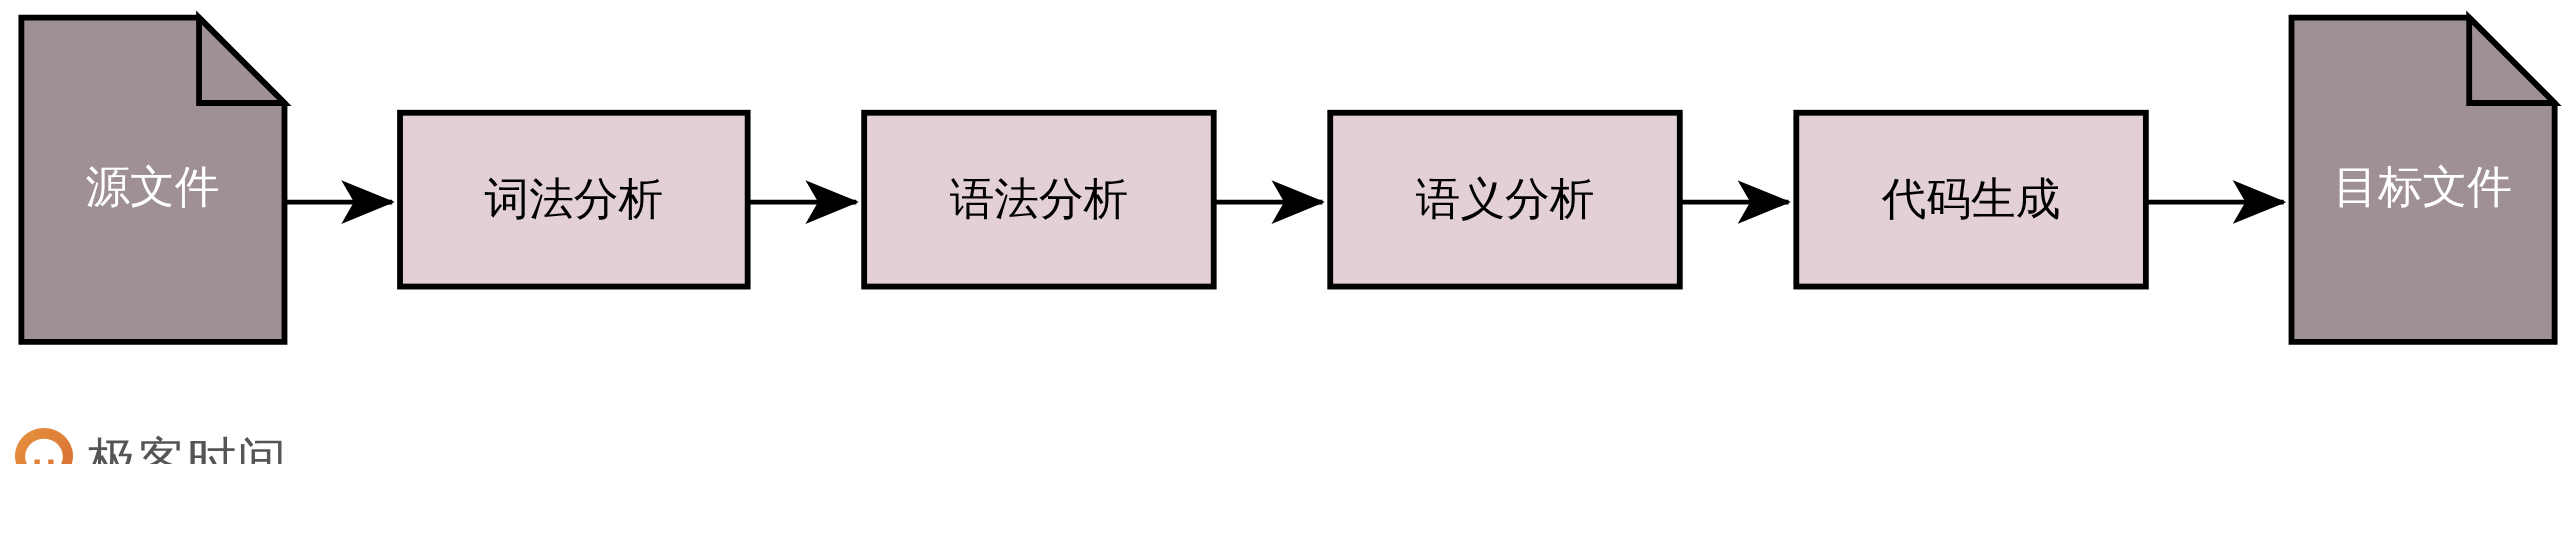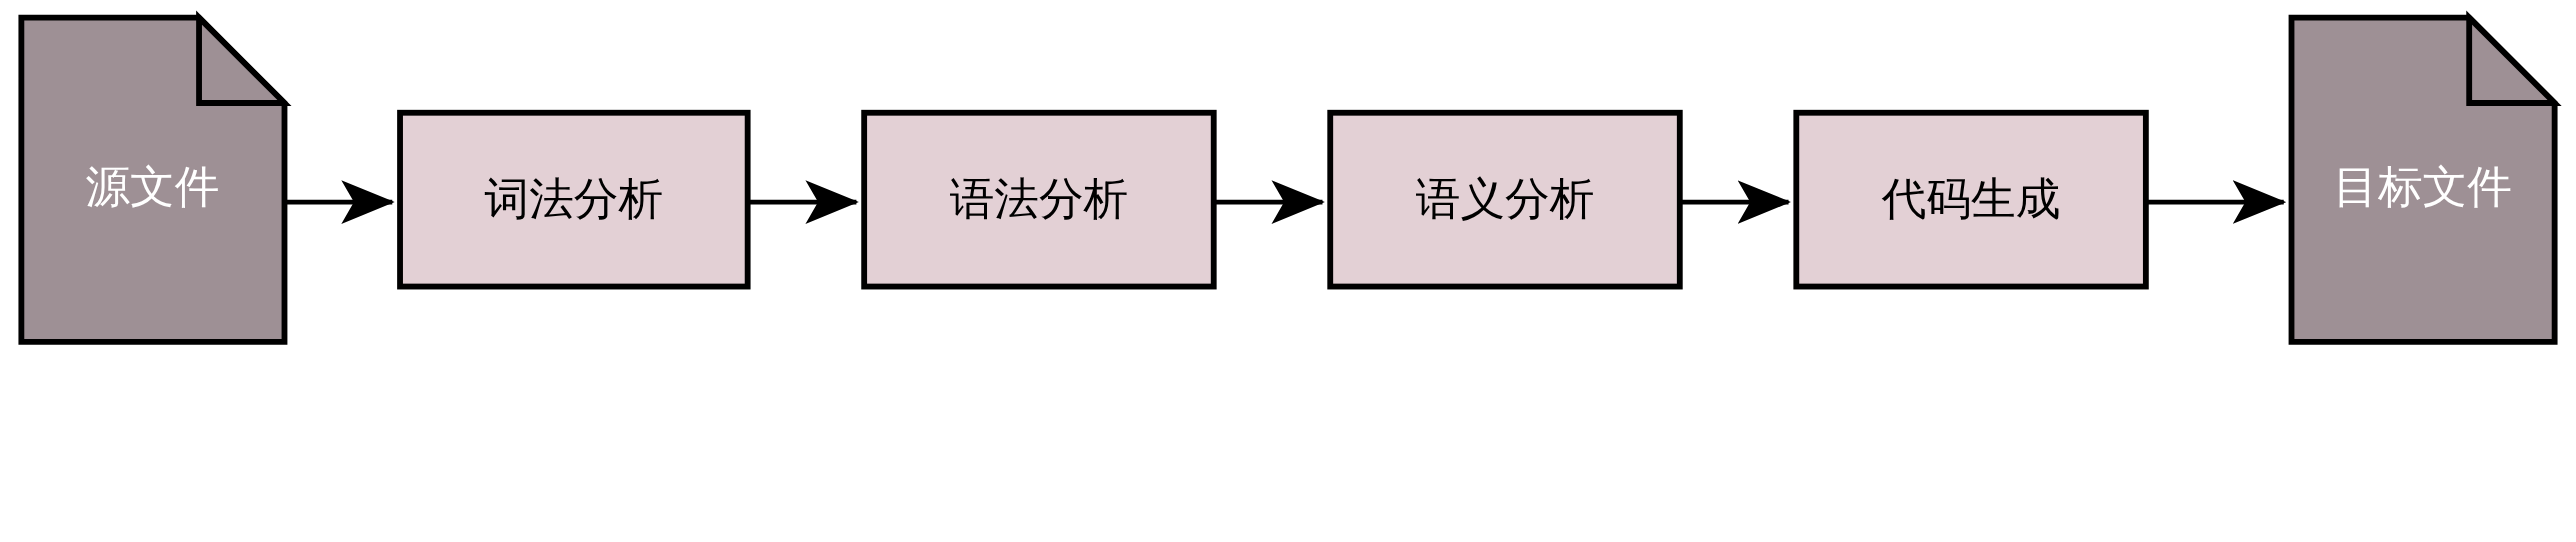--- a/index.html
+++ b/index.html
@@ -109,15 +109,35 @@
       <text class="stage-label" x="2030" y="208">代码生成</text>
     </g>
 
     <g>
       <path d="M 2360 18 L 2543 18 L 2631 106 L 2631 352 L 2360 352 Z" fill="#9e9095" stroke="#000000" stroke-width="6" stroke-linejoin="miter"></path>
       <path d="M 2543 18 L 2631 106 L 2543 106 Z" fill="#9e9095" stroke="#000000" stroke-width="6" stroke-linejoin="miter"></path>
       <text class="doc-label" x="2495" y="196">目标文件</text>
     </g>
   </svg>
 
+  <div id="logo">
+    <svg id="logo-mark" viewBox="0 0 62 68">
+      <defs>
+        <linearGradient id="pinGrad" x1="0" y1="0" x2="1" y2="1">
+          <stop offset="0%" stop-color="#e8933f"></stop>
+          <stop offset="100%" stop-color="#d4682f"></stop>
+        </linearGradient>
+      </defs>
+      <path d="M31 1 C14.5 1 1 14.2 1 30.2 C1 44.0 14.0 58.0 27.0 66.0
+               C29.6 67.6 32.4 67.6 35.0 66.0 C48.0 58.0 61 44.0 61 30.2
+               C61 14.2 47.5 1 31 1 Z" fill="url(#pinGrad)"></path>
+      <path d="M31 12 C20.0 12 11.5 20.4 11.5 30.4 C11.5 37.2 15.4 43.0 21.2 46.0
+               L21.2 33.5 L26.6 33.5 L26.6 56.2 C26.6 57.6 27.8 58.6 29.2 58.6
+               L32.8 58.6 C34.2 58.6 35.4 57.6 35.4 56.2 L35.4 33.5
+               L40.8 33.5 L40.8 46.0 C46.6 43.0 50.5 37.2 50.5 30.4
+               C50.5 20.4 42.0 12 31 12 Z" fill="#ffffff"></path>
+      <path d="M26.6 33.5 L31.0 27.0 L35.4 33.5 Z" fill="#ffffff"></path>
+    </svg>
+    <div id="logo-text">极客时间</div>
+  </div>
 
 </div>
 
 
 </body></html>

